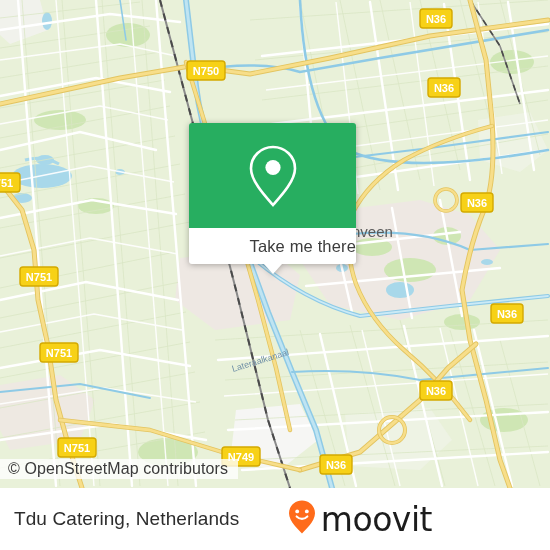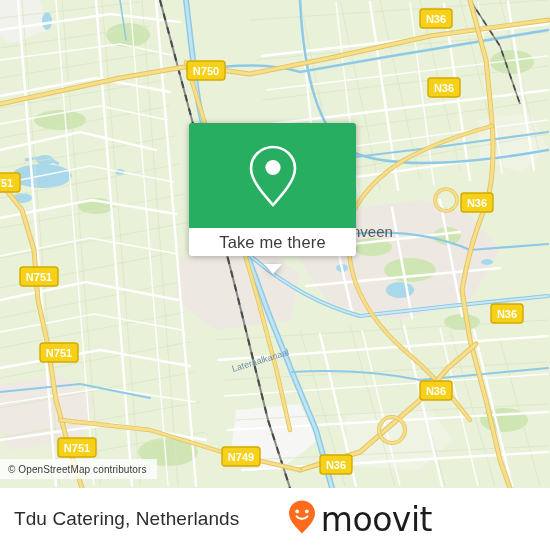--- a/index.html
+++ b/index.html
@@ -29,21 +29,21 @@
   #map svg { display:block; }
 
   
   #attribution {
     position: absolute;
     left: 0; top: 459px;
     height: 20px;
     padding: 0 10px 0 8px;
     display: flex; align-items: center;
     background: rgba(255,255,255,0.78);
-    font-size: 10px;
+    font-size: 16px;
     color: #3a3a3a;
     letter-spacing: 0.1px;
     z-index: 40;
   }
 
   
   #popup {
     position: absolute;
     left: 189px; top: 123px;
     width: 167px;
@@ -53,26 +53,26 @@
   #popup-green {
     height: 105px;
     background: #27ae60;
     border-radius: 3px 3px 0 0;
     display: flex;
     align-items: center;
     justify-content: center;
   }
   .pin-icon svg { display: block; }
   #popup-action {
-    height: 28px;
+    height: 36px;
     background: #ffffff;
     border-radius: 0 0 3px 3px;
     display: flex;
     align-items: center;
-    justify-content: center;
+    justify-content: flex-end;
     cursor: pointer;
   }
   #popup-action-label {
     font-size: 16.5px;
     color: #3c3c3c;
     letter-spacing: 0.15px;
   }
   #popup-tail {
     position: absolute;
     left: 50%;

